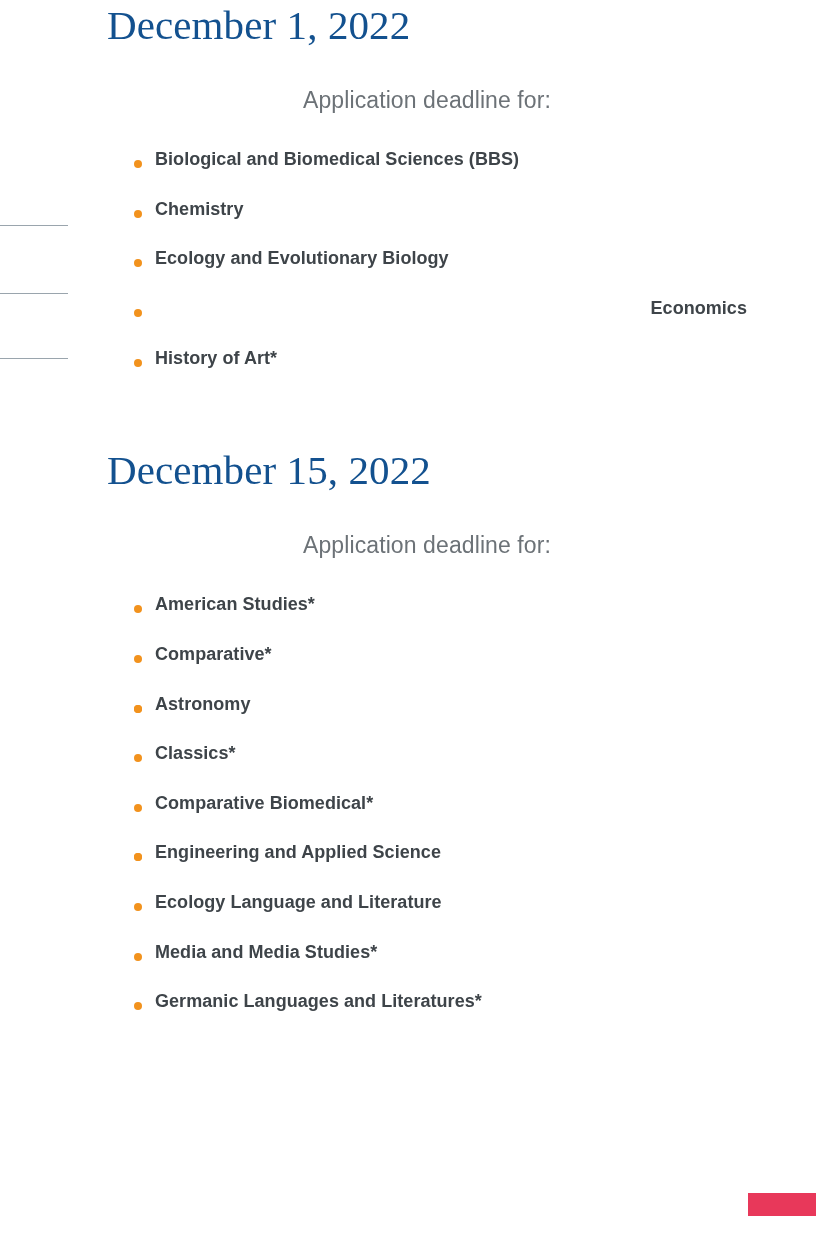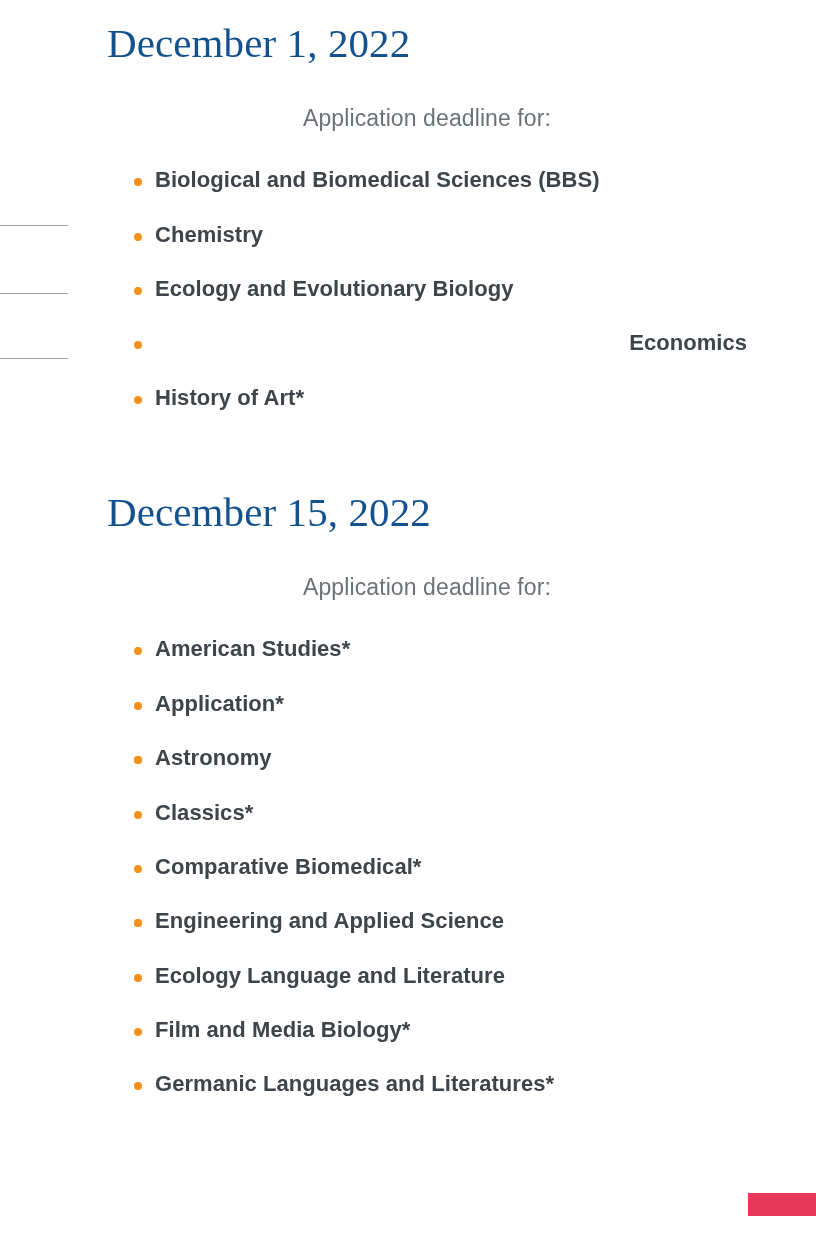--- a/index.html
+++ b/index.html
@@ -62,21 +62,21 @@
 
   ul.program-list {
     list-style: none;
     margin: 0;
     padding: 0;
   }
   ul.program-list li {
     position: relative;
     padding-left: 48px;
     color: #3e4449;
-    font-size: 22px;
+    font-size: 18px;
     line-height: 1.2;
     font-weight: 600;
     letter-spacing: 0.05px;
   }
   ul.program-list li .bullet-dot {
     position: absolute;
     left: 27px;
     top: 11px;
     width: 8px;
     height: 8px;
@@ -97,43 +97,43 @@
 </head>
 <body>
 
 <div id="sidebar-rail">
     <div class="rail-row" style="top: 158px; height: 68px;"></div>
     <div class="rail-row" style="top: 226px; height: 68px;"></div>
     <div class="rail-row" style="top: 294px; height: 65px;"></div>
   </div>
 
 <div id="content">
-    <section style="padding-top: 8px; margin-top: 12px;">
+    <section style="padding-top: 2px;">
       <h2 class="deadline-heading">December 1, 2022</h2>
       <p class="deadline-intro" style="margin: 36px 0px 0px;">Application deadline for:</p>
       <ul class="program-list" style="margin-top: 33px;">
         <li style="margin-bottom: 28px;"><span class="bullet-dot"></span><span>Biological and Biomedical Sciences (BBS)</span></li>
         <li style="margin-bottom: 28px;"><span class="bullet-dot"></span><span>Chemistry</span></li>
         <li style="margin-bottom: 28px;"><span class="bullet-dot"></span><span>Ecology and Evolutionary Biology</span></li>
         <li style="margin-bottom: 28px; text-align: right;"><span class="bullet-dot"></span><span>Economics</span></li>
         <li style="margin-bottom: 28px;"><span class="bullet-dot"></span><span>History of Art*</span></li>
       </ul>
     </section>
     <section style="padding-top: 50px;">
       <h2 class="deadline-heading">December 15, 2022</h2>
       <p class="deadline-intro" style="margin: 36px 0px 0px;">Application deadline for:</p>
       <ul class="program-list" style="margin-top: 33px;">
         <li style="margin-bottom: 28px;"><span class="bullet-dot"></span><span>American Studies*</span></li>
-        <li style="margin-bottom: 28px;"><span class="bullet-dot"></span><span>Application*</span></li>
+        <li style="margin-bottom: 28px;"><span class="bullet-dot"></span><span>Comparative*</span></li>
         <li style="margin-bottom: 28px;"><span class="bullet-dot"></span></li>
         <li style="margin-bottom: 28px;"><span class="bullet-dot"></span><span>Astronomy</span></li>
         <li style="margin-bottom: 28px;"><span class="bullet-dot"></span><span>Classics*</span></li>
         <li style="margin-bottom: 28px;"><span class="bullet-dot"></span><span>Comparative Biomedical*</span></li>
         <li style="margin-bottom: 28px;"><span class="bullet-dot"></span></li>
         <li style="margin-bottom: 28px;"><span class="bullet-dot"></span><span>Engineering and Applied Science</span></li>
         <li style="margin-bottom: 28px;"><span class="bullet-dot"></span><span>Ecology Language and Literature</span></li>
-        <li style="margin-bottom: 28px;"><span class="bullet-dot"></span><span>Film and Media Biology*</span></li>
+        <li style="margin-bottom: 28px;"><span class="bullet-dot"></span><span>Media and Media Studies*</span></li>
         <li style="margin-bottom: 28px;"><span class="bullet-dot"></span><span>Germanic Languages and Literatures*</span></li>
       </ul>
     </section>
   </div>
 
 <div id="corner-widget"></div>
 
 </body></html>

